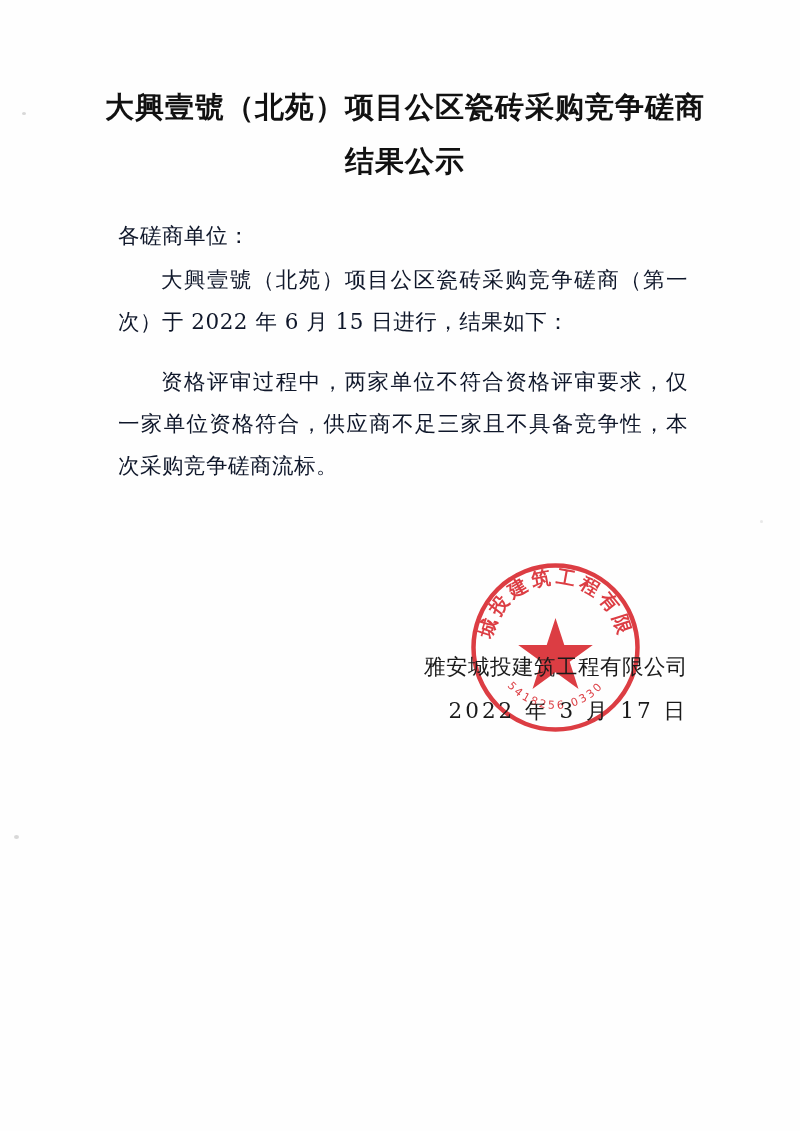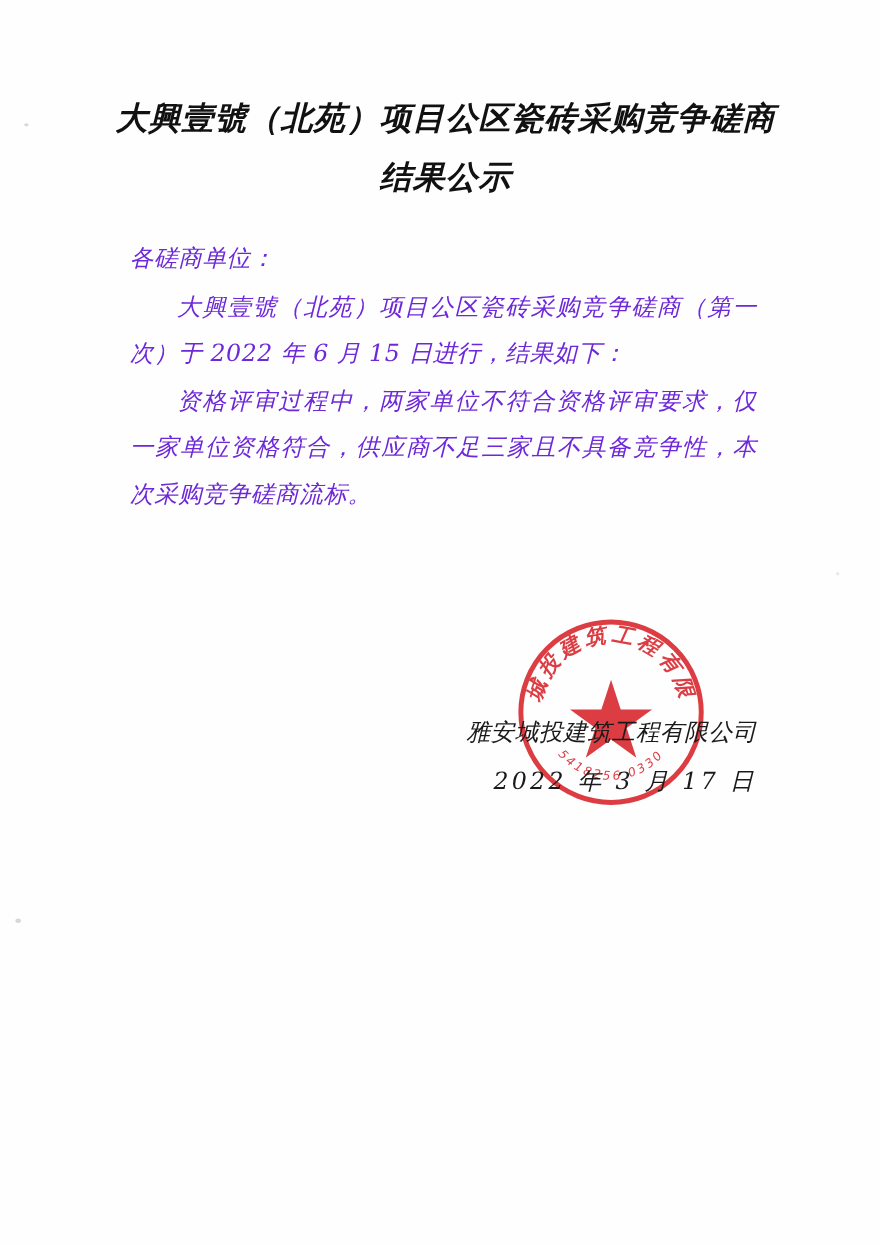--- a/index.html
+++ b/index.html
@@ -13,21 +13,20 @@
     position: relative;
     font-family: "DejaVu Serif", "Liberation Serif", serif;
     color: #1a1a1a;
     overflow: hidden;
   }
 
   .page {
     position: absolute;
     inset: 0;
     background: #fefefe;
-    font-style: italic;
   }
 
   
   .speckle {
     position: absolute;
     background: #d8d8d8;
     border-radius: 50%;
   }
   .speckle.s1 { left: 22px; top: 112px; width: 4px; height: 3px; }
   .speckle.s2 { left: 14px; top: 835px; width: 5px; height: 4px; }
@@ -52,28 +51,28 @@
     left: 118px;
     top: 215px;
     width: 570px;
   }
 
   .para {
     font-size: 21.5px;
     line-height: 42px;
     letter-spacing: 0.5px;
     margin: 0 0 2px 0;
-    color: #6d28d9;
+    color: #0f172a;
     text-align: justify;
   }
   .para.indent {
     text-indent: 43px;
   }
   .para.gap {
-    margin-top: 2px;
+    margin-top: 18px;
   }
 
   .signature {
     position: absolute;
     right: 112px;
     top: 645px;
     width: 420px;
     text-align: right;
     font-size: 21.5px;
     line-height: 44px;

